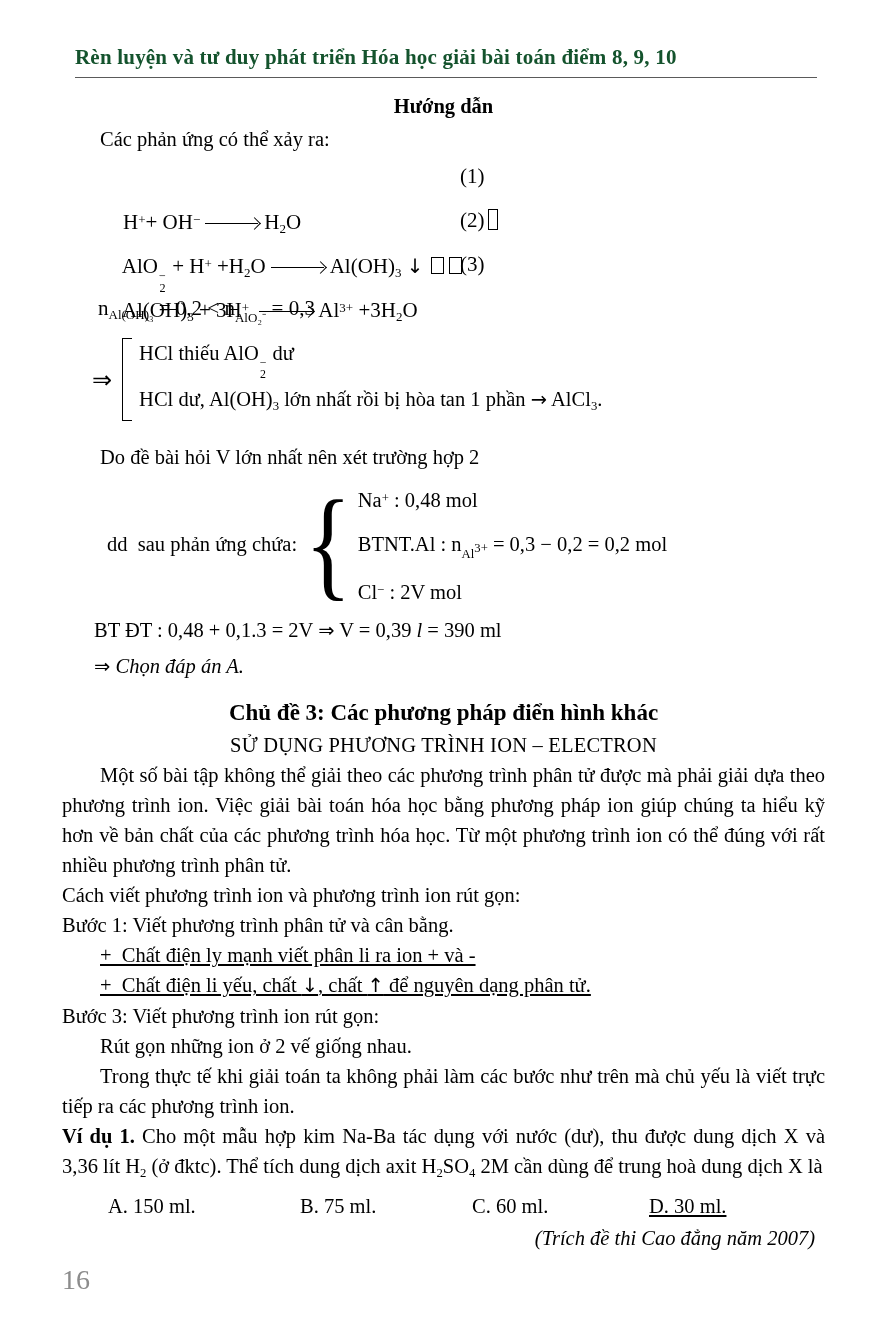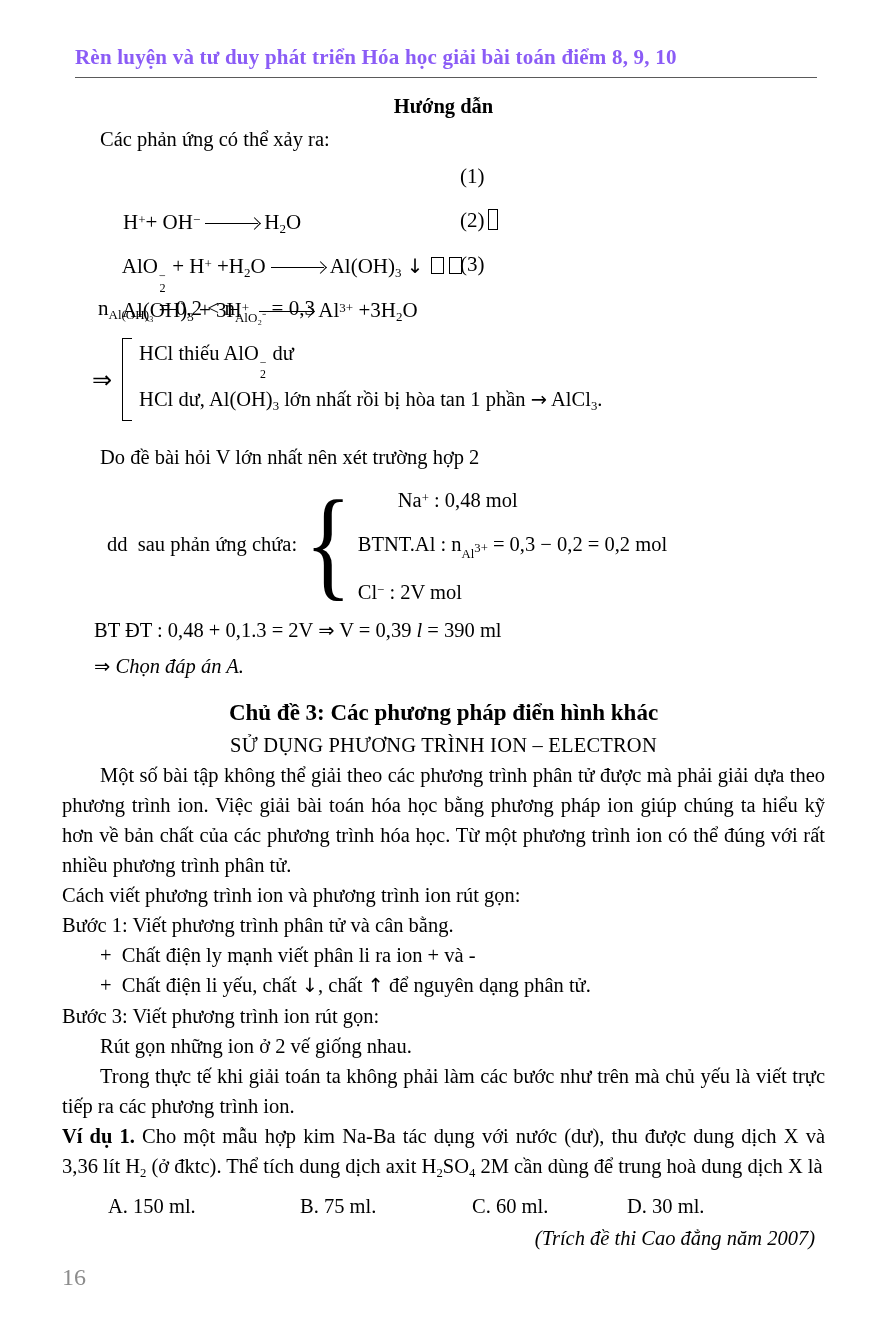--- a/index.html
+++ b/index.html
@@ -3,54 +3,54 @@
 <meta charset="utf-8">
 <style>
   html,body{margin:0;padding:0;background:#e8e8e8;}
   .page{
     width:887px;height:1344px;margin:0 auto;background:#ffffff;
     font-family:"Liberation Serif", serif;font-size:20.5px;color:#000;
     box-sizing:border-box;padding:44px 62px 0 62px;position:relative;overflow:hidden;
   }
   
   .hdr{margin-left:13px;margin-right:8px;padding-bottom:7px;border-bottom:1.7px solid #5a5a5a;}
-  .hdr-title{font-weight:bold;font-size:21px;color:#8b5cf6;letter-spacing:.2px;line-height:26px;}
+  .hdr-title{font-weight:bold;font-size:21px;color:#14532d;letter-spacing:.2px;line-height:26px;}
   
   .sol-title{text-align:center;font-weight:bold;margin-top:15px;line-height:26px;}
   .intro{text-indent:38px;margin-top:5px;line-height:30px;}
   .eq-row{position:relative;margin-left:40px;height:44px;line-height:44px;font-size:21px;white-space:pre;}
   .eq-num{position:absolute;left:358px;top:0;}
   .cmp-row{margin-left:36px;height:44px;line-height:44px;font-size:21px;white-space:pre;}
   .cases{display:flex;align-items:center;margin-left:30px;margin-top:5px;}
   .implies{font-family:"DejaVu Sans",sans-serif;font-size:24px;margin-right:4px;}
   .case-bracket{width:9px;align-self:stretch;border:1.6px solid #000;border-right:none;margin:3px 7px 3px 6px;}
   .case-lines div{line-height:37px;white-space:pre;}
   .note{text-indent:38px;line-height:34px;margin-top:16px;}
   .ddblk{display:flex;align-items:center;margin-left:45px;margin-top:2px;}
   .dd-label{white-space:pre;}
   .brace{display:inline-block;font-size:122px;line-height:.92;transform:scaleX(.8);margin:0 0 0 2px;font-weight:400;}
   .brace::before{content:"{";}
   .dd-lines div{white-space:pre;}
-  .dd-l1{line-height:44px;height:44px;margin-left:40px;}
+  .dd-l1{line-height:44px;height:44px;}
   .dd-l2{line-height:48px;height:48px;}
   .dd-l3{line-height:44px;height:44px;}
   .bt-row{margin-left:32px;line-height:36px;white-space:pre;}
   .ans-row{margin-left:32px;line-height:34px;white-space:pre;}
   
   .sec-title{text-align:center;font-weight:bold;font-size:23px;margin-top:13px;line-height:32px;}
   .sec-sub{text-align:center;font-size:20.5px;margin-top:1px;line-height:30px;letter-spacing:.2px;}
   .para{line-height:30px;text-align:justify;}
   .ind{text-indent:38px;}
-  .plus{padding-left:38px;line-height:30px;}
+  .plus{padding-left:38px;line-height:30px;text-decoration:underline;}
   .line30{line-height:30px;}
   .opts{position:relative;height:32px;line-height:32px;margin-top:2px;}
   .opts span{position:absolute;top:0;}
-  .opt-a{left:46px;} .opt-b{left:238px;} .opt-c{left:410px;} .opt-d{left:565px;}
+  .opt-a{left:46px;} .opt-b{left:238px;} .opt-c{left:410px;} .opt-d{left:587px;text-decoration:underline;}
   .src{text-align:right;font-style:italic;margin-right:10px;line-height:32px;}
-  .pgnum{color:#8c8c8c;font-size:24px;margin-top:10px;}
+  .pgnum{color:#8c8c8c;font-size:28px;margin-top:10px;}
   
   .seg-sub{font-size:62%;vertical-align:-0.28em;}
   .seg-sup{font-size:62%;vertical-align:0.42em;}
   .seg-sublow{font-size:62%;vertical-align:-0.55em;}
   .seg-subsup{font-size:62%;vertical-align:-0.08em;}
   .seg-i{font-style:italic;}
   .seg-b{font-weight:bold;}
   .seg-g{font-family:"DejaVu Sans",sans-serif;font-size:95%;}
   .seg-stack{display:inline-flex;flex-direction:column;align-items:center;font-size:58%;line-height:1;vertical-align:-0.5em;margin:0 1px;}
   .seg-stack span{display:block;}

